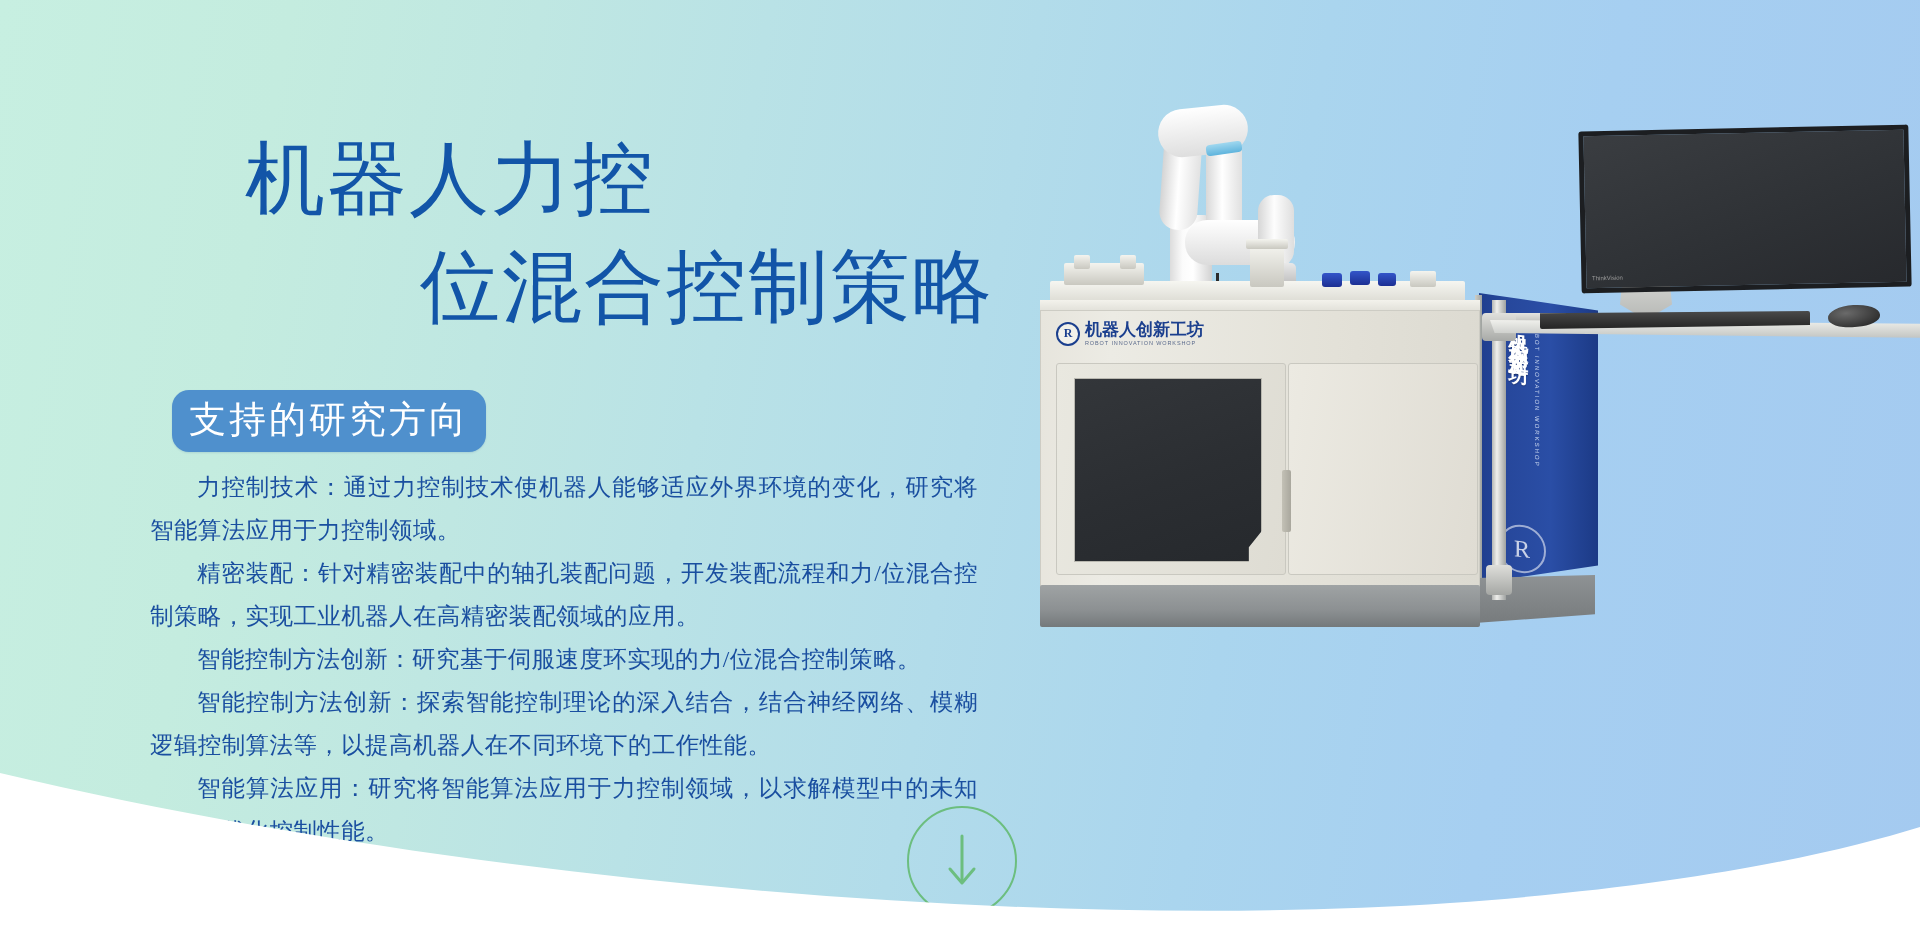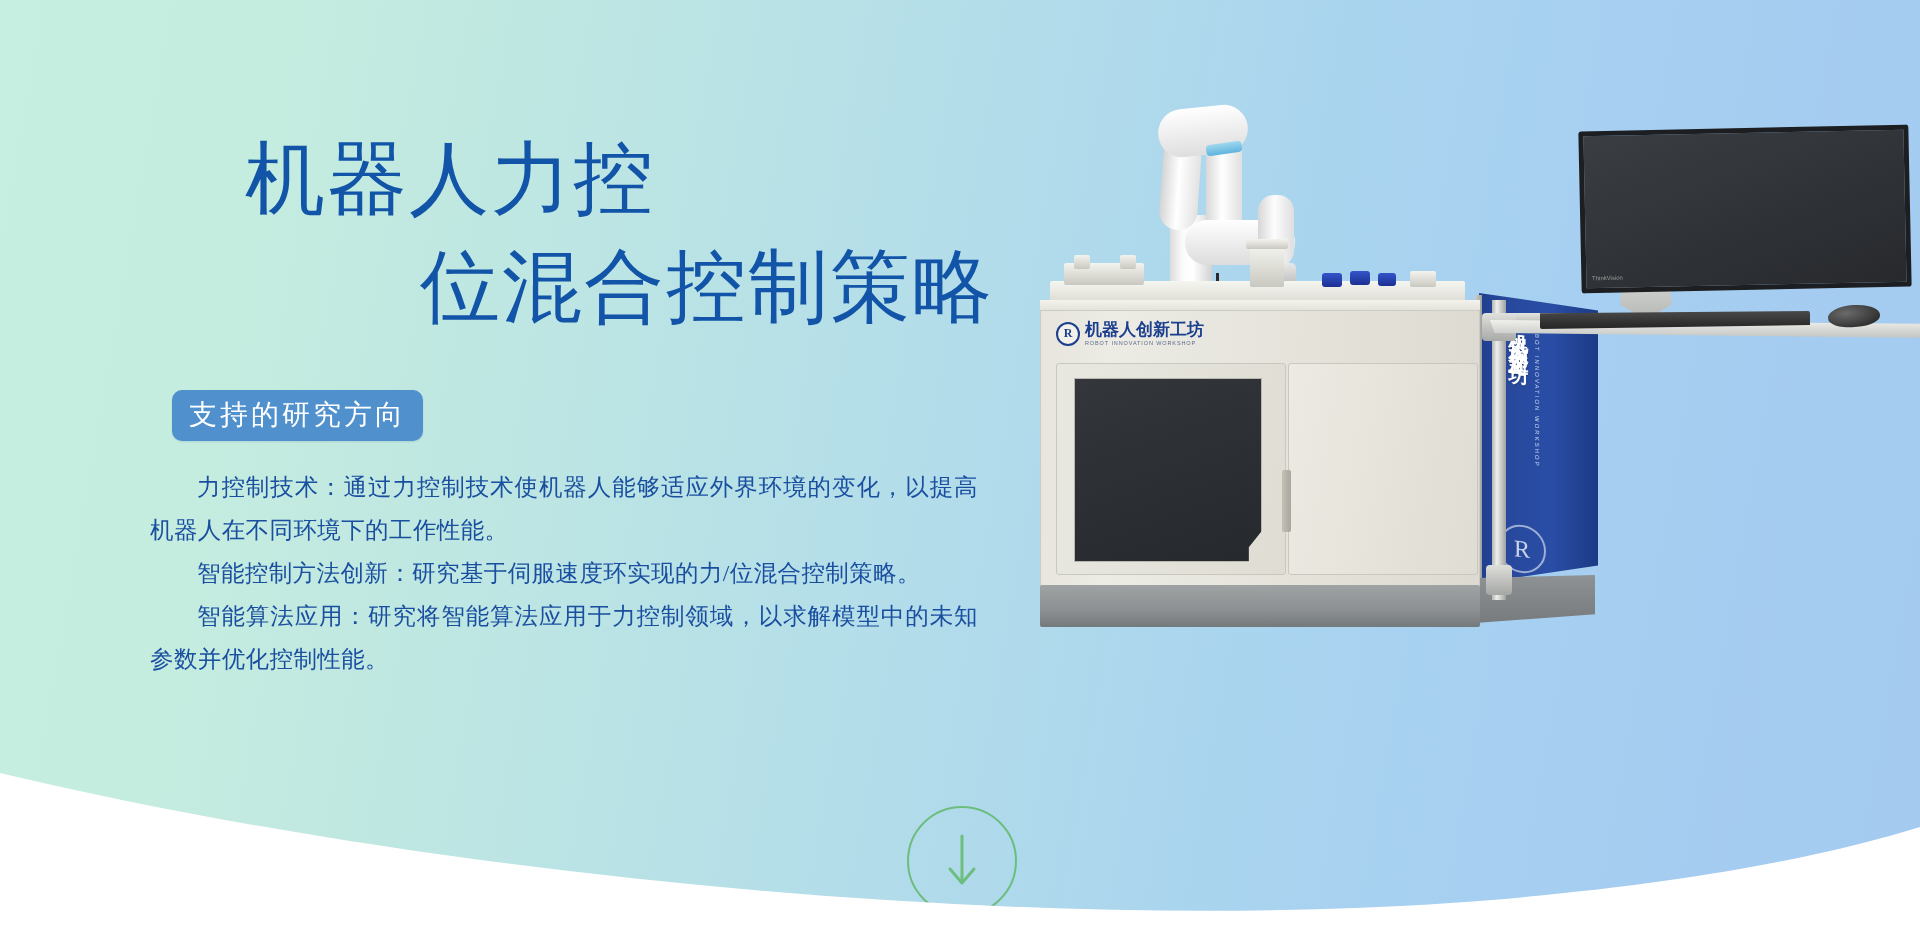--- a/index.html
+++ b/index.html
@@ -27,24 +27,24 @@
     line-height:1.12;
     letter-spacing:2px;
     white-space:nowrap;
   }
   #headline-1{position:absolute;left:245px;top:135px;}
   #headline-2{position:absolute;left:420px;top:243px;}
 
   #badge{
     position:absolute;left:172px;top:390px;
     background:#4f90cd;
-    border-radius:10px;
+    border-radius:17px;
     padding:7px 17px 9px 17px;
     color:#ffffff;
-    font-size:28px;
+    font-size:37px;
     letter-spacing:3px;
     line-height:1.25;
     font-family:"Liberation Serif","DejaVu Serif",serif;
     box-shadow:0 1px 2px rgba(0,60,120,.12);
     white-space:nowrap;
   }
 
   #paragraphs{
     position:absolute;left:150px;top:466px;width:828px;
     color:#1a4fa0;
@@ -192,22 +192,24 @@
 
   <div id="text-col">
 
     <div class="headline" id="headline-1">机器人力控</div>
 
     <div class="headline" id="headline-2">位混合控制策略</div>
 
     <div id="badge">支持的研究方向</div>
 
     <div id="paragraphs">
-      <p>力控制技术：通过力控制技术使机器人能够适应外界环境的变化，以提高机器人在不同环境下的工作性能。</p>
+      <p>力控制技术：通过力控制技术使机器人能够适应外界环境的变化，研究将智能算法应用于力控制领域。</p>
+      <p>精密装配：针对精密装配中的轴孔装配问题，开发装配流程和力/位混合控制策略，实现工业机器人在高精密装配领域的应用。</p>
       <p>智能控制方法创新：研究基于伺服速度环实现的力/位混合控制策略。</p>
+      <p>智能控制方法创新：探索智能控制理论的深入结合，结合神经网络、模糊逻辑控制算法等，以提高机器人在不同环境下的工作性能。</p>
       <p>智能算法应用：研究将智能算法应用于力控制领域，以求解模型中的未知参数并优化控制性能。</p>
     </div>
   </div>
 
   <div id="scroll-down">
     <span>
       <svg width="40" height="58" viewBox="0 0 40 58" aria-hidden="true">
         <line x1="20" y1="4" x2="20" y2="49" stroke="#6cbe7f" stroke-width="3" stroke-linecap="round"></line>
         <polyline points="8,37 20,51 32,37" fill="none" stroke="#6cbe7f" stroke-width="3" stroke-linecap="round" stroke-linejoin="round"></polyline>
       </svg>

